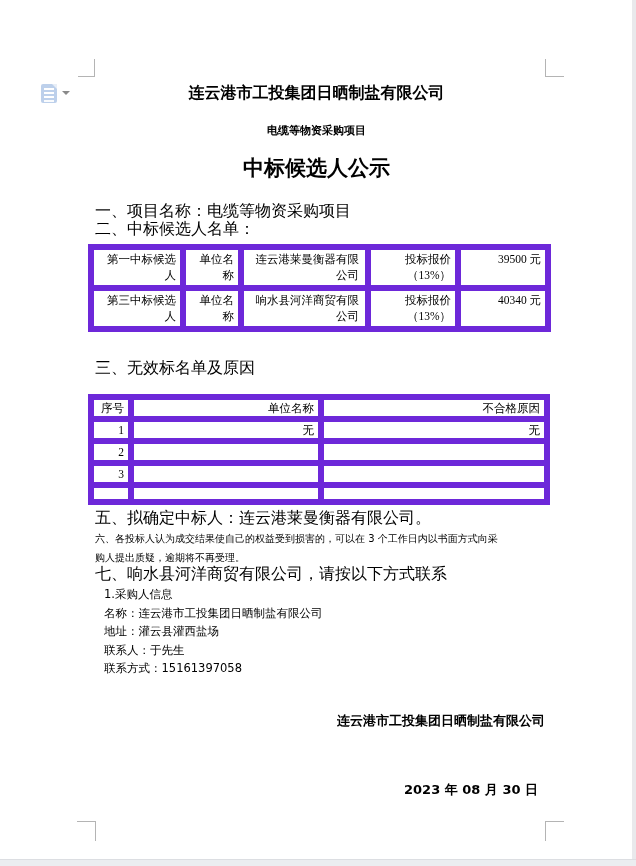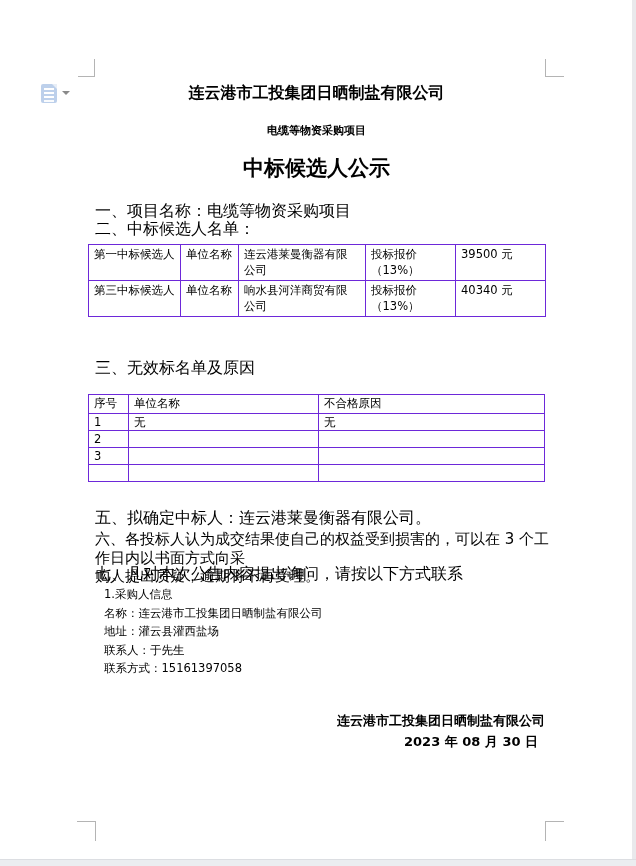--- a/index.html
+++ b/index.html
@@ -31,41 +31,41 @@
   
   .title { position:absolute; left:88px; right:91px; text-align:center; font-weight:bold; color:#000; }
   .title-1 { top:84px;  font-size:16px; line-height:18px; }
   .title-2 { top:122px; font-size:11px; line-height:18px; }
   .title-3 { top:159px; font-size:21px; line-height:18px; }
 
   
   .bodyline { position:absolute; left:95px; font-size:16px; line-height:14px; white-space:nowrap; }
   .s1 { top:204px; } .s2 { top:222px; } .s3 { top:361px; }
   .s5 { top:511px; } .s7 { top:567px; }
-  .s6 { position:absolute; left:95px; top:530px; width:460px; font-size:15px; line-height:18.5px; }
+  .s6 { position:absolute; left:95px; top:530px; width:460px; font-size:10px; line-height:18.5px; }
 
   
   table { border-collapse:collapse; table-layout:fixed; font-size:11.5px; }
-  td, th { border:1px solid #6d28d9; vertical-align:top; text-align:left; font-weight:normal;
-           padding:2px 4px 2px 5px; line-height:15.5px; overflow:hidden; }
+  td, th { border:6px solid #6d28d9; vertical-align:top; text-align:right; font-weight:normal;
+           padding:2px 4px 2px 5px; line-height:15.5px; overflow:hidden;font-family:Liberation Serif, serif; }
   .tbl-candidates { position:absolute; left:88px; top:244px; width:457px; }
   .tbl-candidates td { height:33px; }
   .company-wrap { display:block; width:110px; }
   .tbl-invalid { position:absolute; left:88px; top:394px; width:456px; }
   .tbl-invalid td, .tbl-invalid th { height:17px; padding:1px 4px 1px 5px; line-height:14px; }
   .tbl-invalid tr.hdr th { height:19px; }
 
   
   .contact { position:absolute; left:104px; top:585px; font-size:11.5px; line-height:18.6px; }
   .contact div { white-space:nowrap; }
 
   
   .signature { position:absolute; right:91px; top:711px; text-align:right; font-weight:bold;
                font-size:13px; line-height:20.5px; }
-  .signature .sig-date { padding-right:7px; }
+  .signature .sig-date { padding-right:7px;margin-top:48px; }
 </style>
 </head>
 <body>
 
 <div class="page">
 
   <div class="edge-right"></div>
   <div class="edge-bottom"></div>
 
   <div class="crop crop-tl"></div>
@@ -150,21 +150,21 @@
         <td></td>
       </tr>
     </tbody>
   </table>
 
   <div class="bodyline s5">五、拟确定中标人：连云港莱曼衡器有限公司。</div>
   <div class="s6">
     <div>六、各投标人认为成交结果使自己的权益受到损害的，可以在 3 个工作日内以书面方式向采</div>
     <div>购人提出质疑，逾期将不再受理。</div>
   </div>
-  <div class="bodyline s7">七、凡对本次公告内容提出询问，请按以下方式联系</div>
+  <div class="bodyline s7">七、响水县河洋商贸有限公司，请按以下方式联系</div>
 
   <div class="contact">
     <div>1.采购人信息</div>
     <div>名称：连云港市工投集团日晒制盐有限公司</div>
     <div>地址：灌云县灌西盐场</div>
     <div>联系人：于先生</div>
     <div>联系方式：15161397058</div>
   </div>
 
   <div class="signature">

